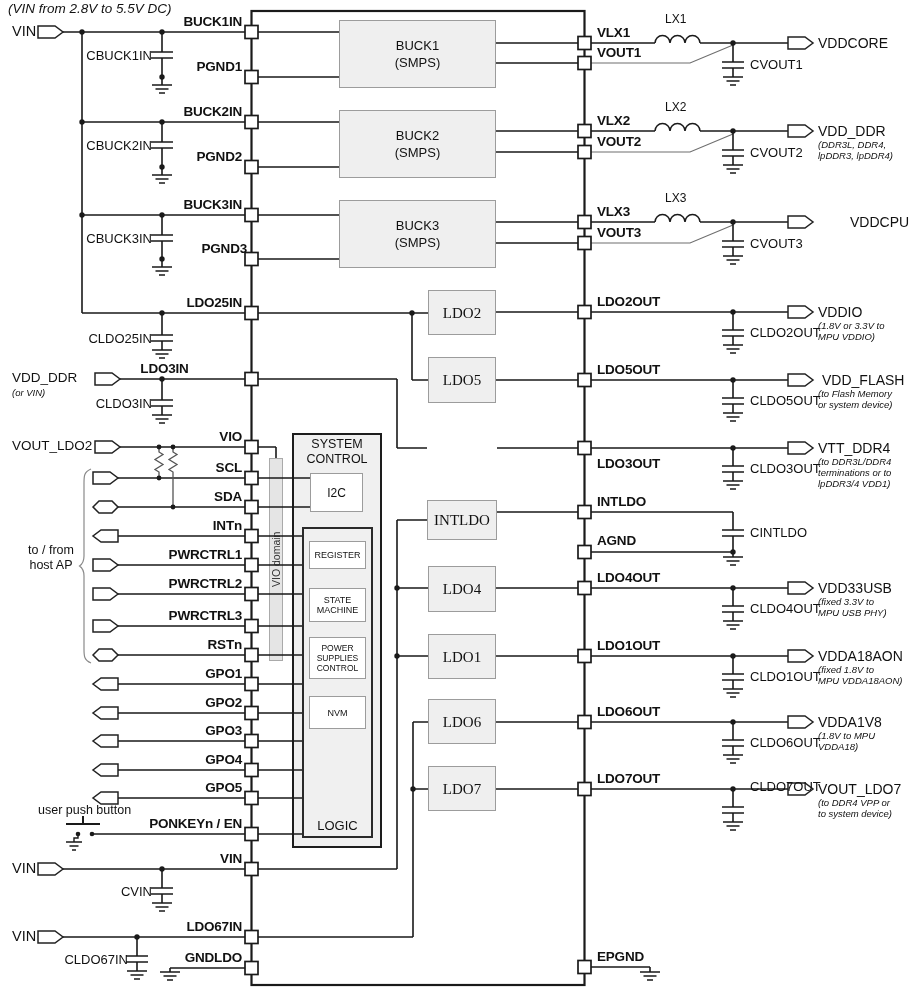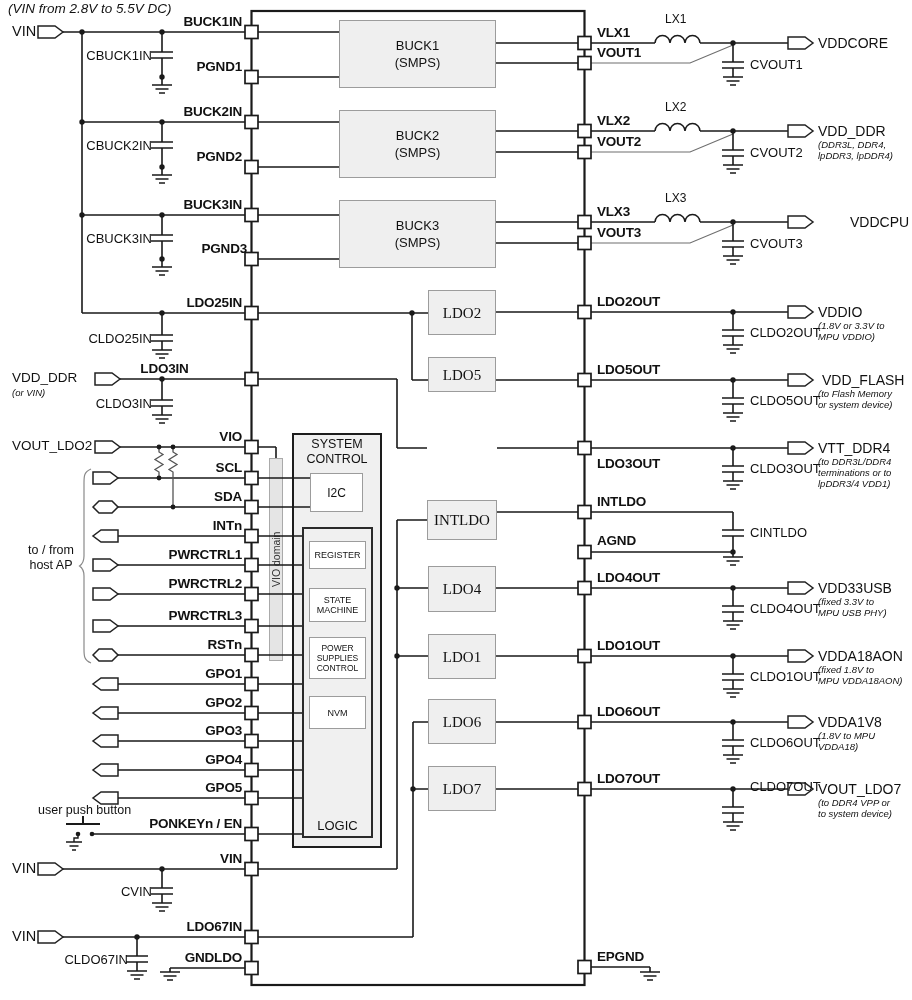--- a/index.html
+++ b/index.html
@@ -42,21 +42,21 @@
     <span class="bname">BUCK2</span>
     <span class="bname">(SMPS)</span>
   </div>
   <div class="blk" style="left:339px;top:200px;width:157px;height:68px;">
     <span class="bname">BUCK3</span>
     <span class="bname">(SMPS)</span>
   </div>
   <div class="blk" style="left:428px;top:290px;width:68px;height:45px;">
     <span class="serifname">LDO2</span>
   </div>
-  <div class="blk" style="left:428px;top:357px;width:68px;height:35px;align-items:center;">
+  <div class="blk" style="left:428px;top:357px;width:68px;height:46px;align-items:center;">
     <span class="serifname">LDO5</span>
   </div>
   <div class="blk" style="left:427px;top:500px;width:70px;height:40px;">
     <span class="serifname">INTLDO</span>
   </div>
   <div class="blk" style="left:428px;top:566px;width:68px;height:46px;">
     <span class="serifname">LDO4</span>
   </div>
   <div class="blk" style="left:428px;top:634px;width:68px;height:45px;">
     <span class="serifname">LDO1</span>

